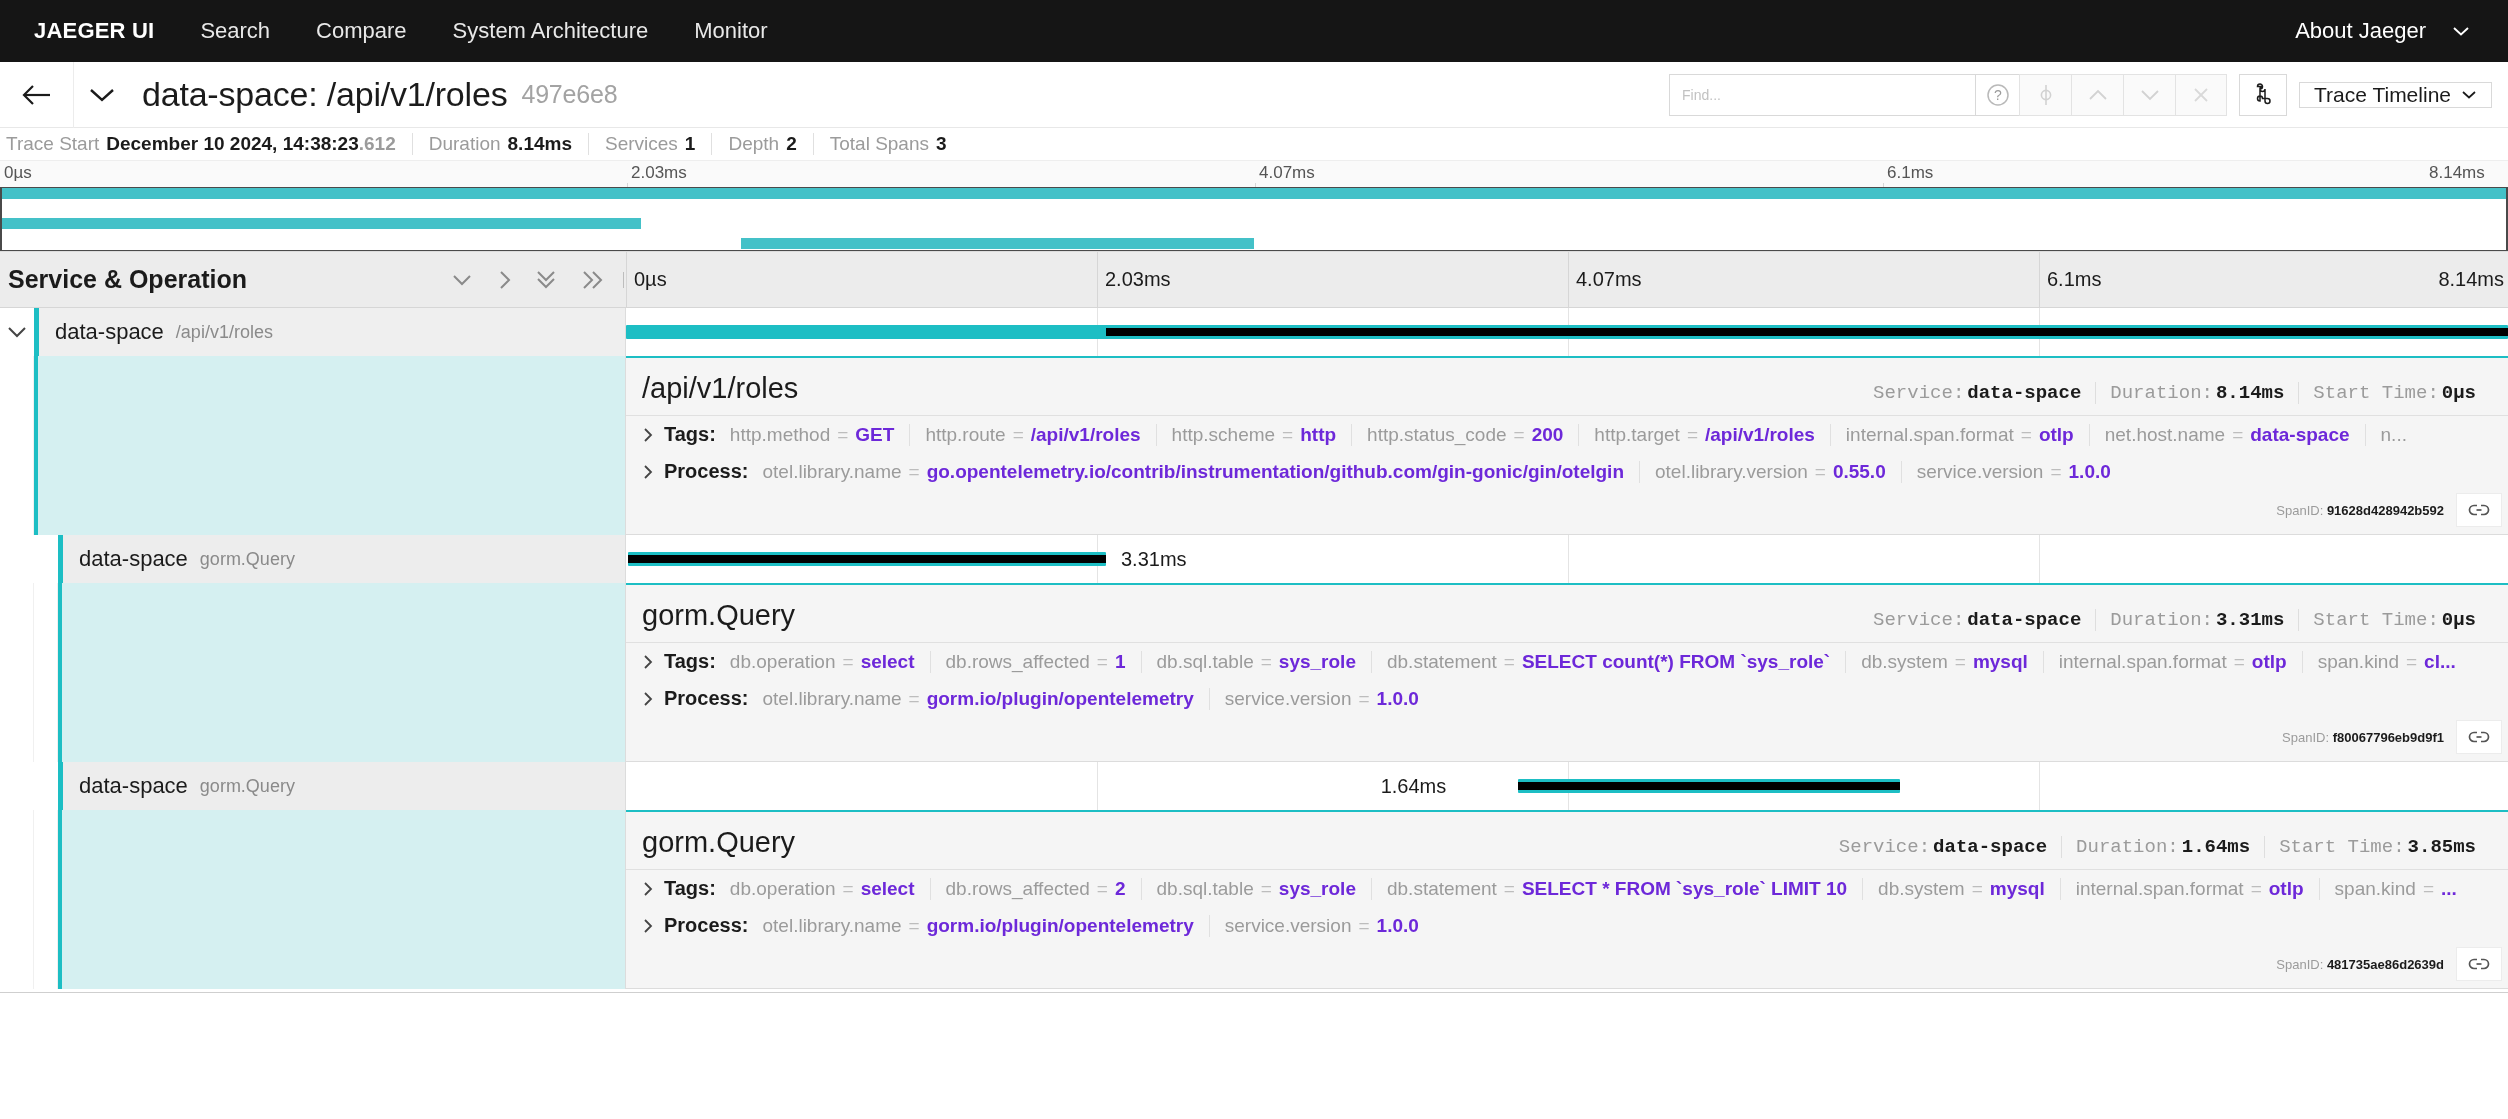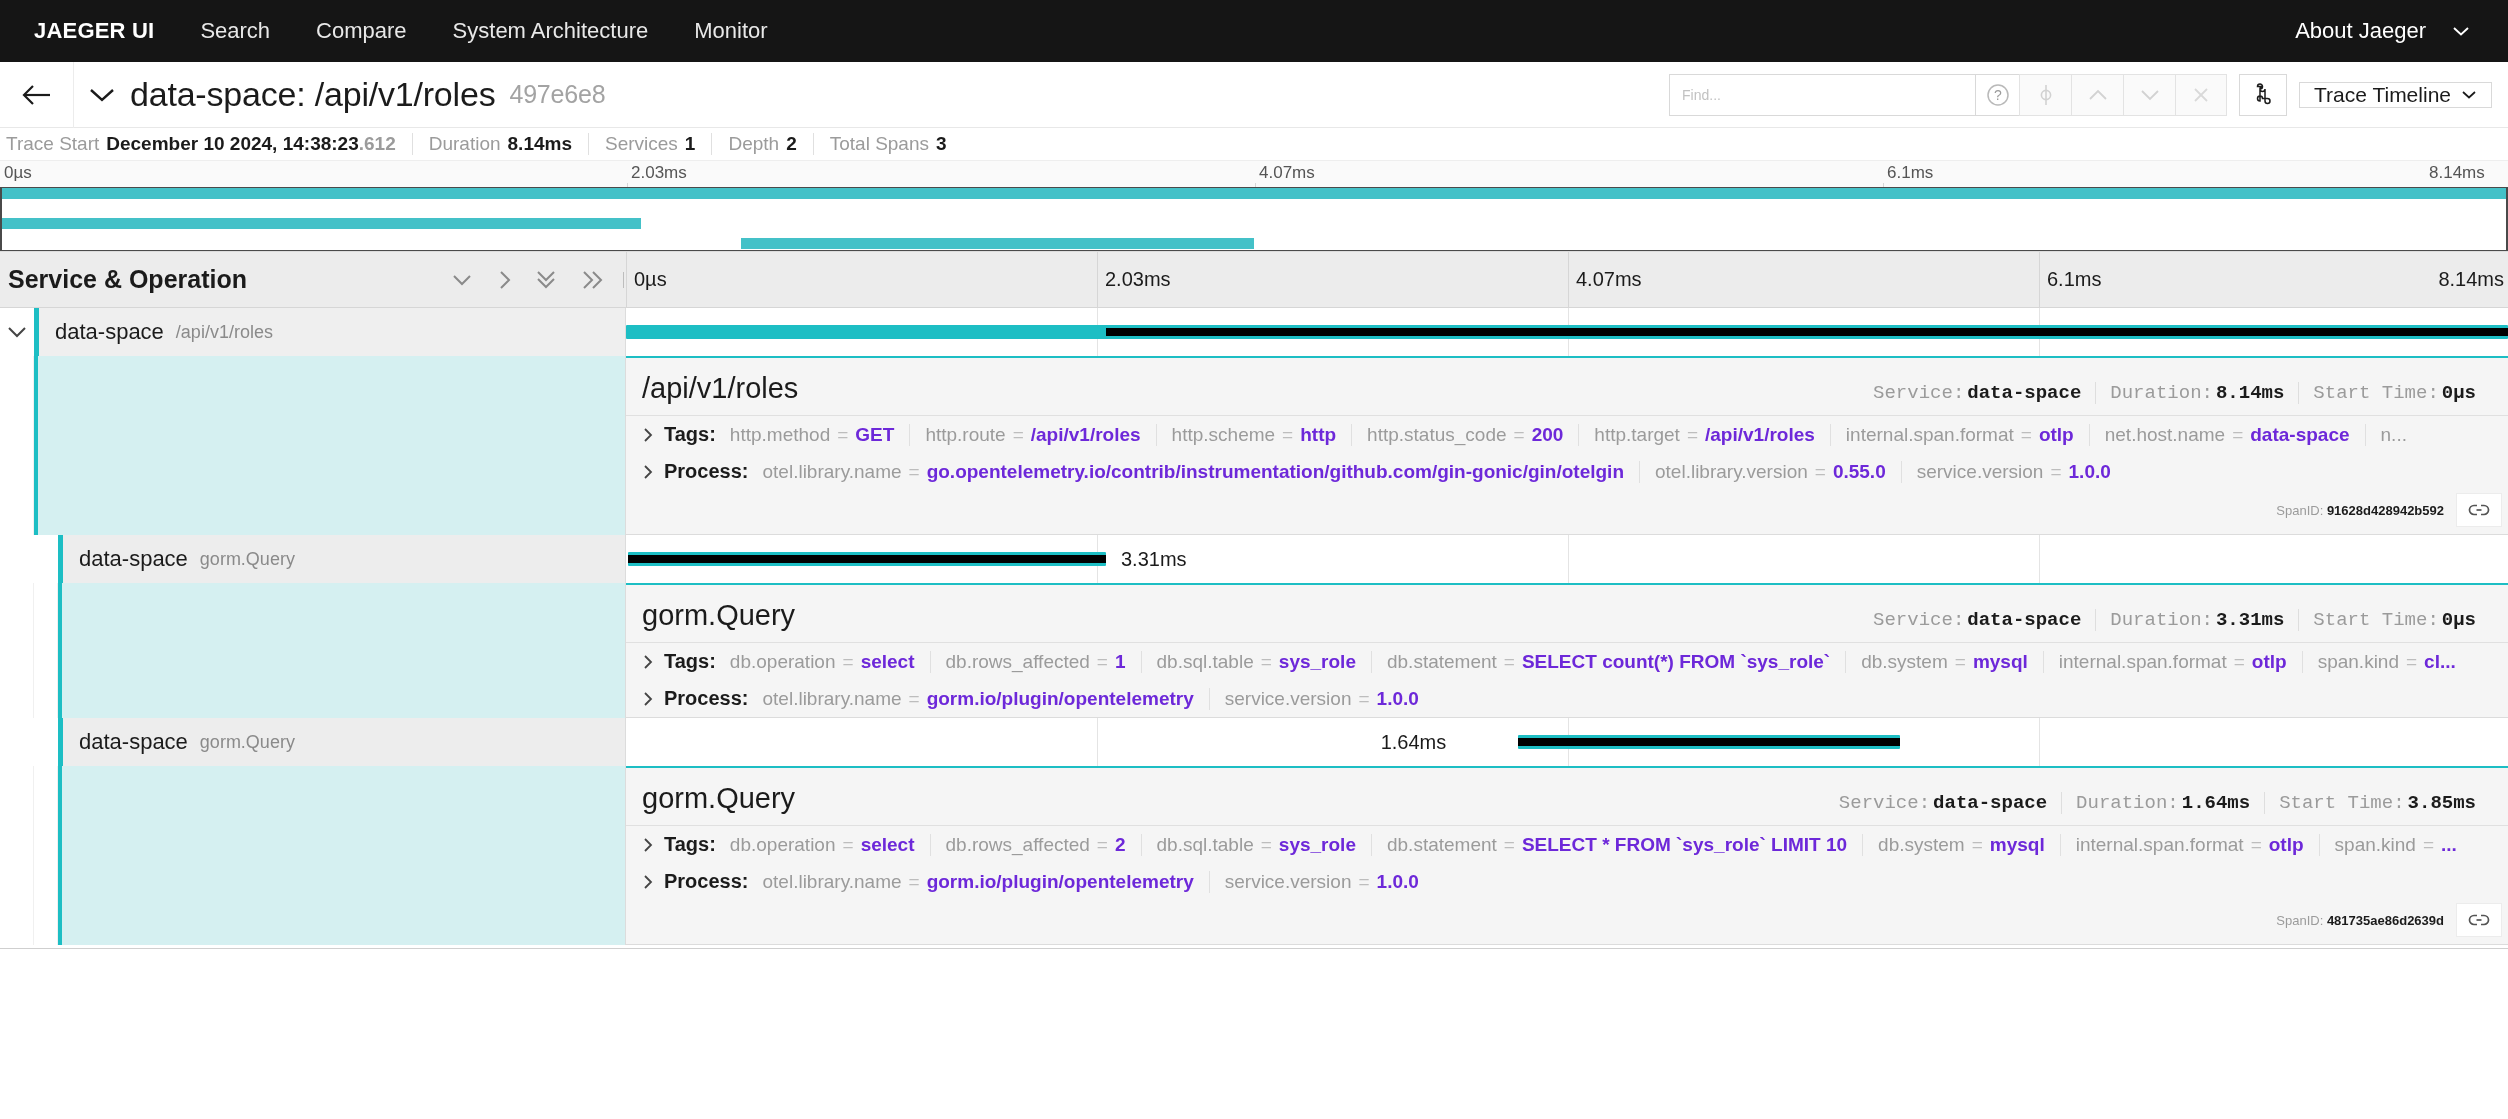--- a/index.html
+++ b/index.html
@@ -87,21 +87,21 @@
   .chevron-big {
     width: 56px; height: 66px;
     display: flex; align-items: center; justify-content: center;
     cursor: pointer;
   }
   .trace-title {
     font-size: 34px;
     font-weight: 400;
     color: #1b1b1b;
     white-space: nowrap;
-    margin-left: 0;
+    margin-left: 12px;
     letter-spacing: -0.2px;
   }
   .trace-id {
     font-size: 25px;
     color: #a3a3a3;
     margin-left: 14px;
     letter-spacing: -0.2px;
   }
   .th-spacer { flex: 1 1 auto; }
 
@@ -882,20 +882,30 @@
               <span class="v">gorm.io/plugin/opentelemetry</span>
             </span>
           <span class="kv-chip">
               <span class="k">service.version</span>
               <span class="eq">=</span>
               <span class="v">1.0.0</span>
             </span>
         </span>
       </div>
 
+      <div class="spanid-row">
+        <span class="spanid-text"><span>SpanID:</span> <b>f80067796eb9d9f1</b></span>
+        <span class="link-btn">
+          <svg width="24" height="16" viewBox="0 0 24 16">
+              <path d="M9.5 8H14.5" stroke="#555" stroke-width="1.7" fill="none"></path>
+              <path d="M10 3.5H7a4.5 4.5 0 0 0 0 9h3" stroke="#555" stroke-width="1.7" fill="none"></path>
+              <path d="M14 3.5h3a4.5 4.5 0 0 1 0 9h-3" stroke="#555" stroke-width="1.7" fill="none"></path>
+            </svg>
+        </span>
+      </div>
     </div>
   </div>
 
   <div class="span-row">
     <div class="row-left lvl1">
       <div class="expander blank"></div>
       <div class="indent" style="width:24px"></div>
       <div class="colorbar"></div>
       <div class="svc-name">data-space</div>
       <div class="op-name">gorm.Query</div>

